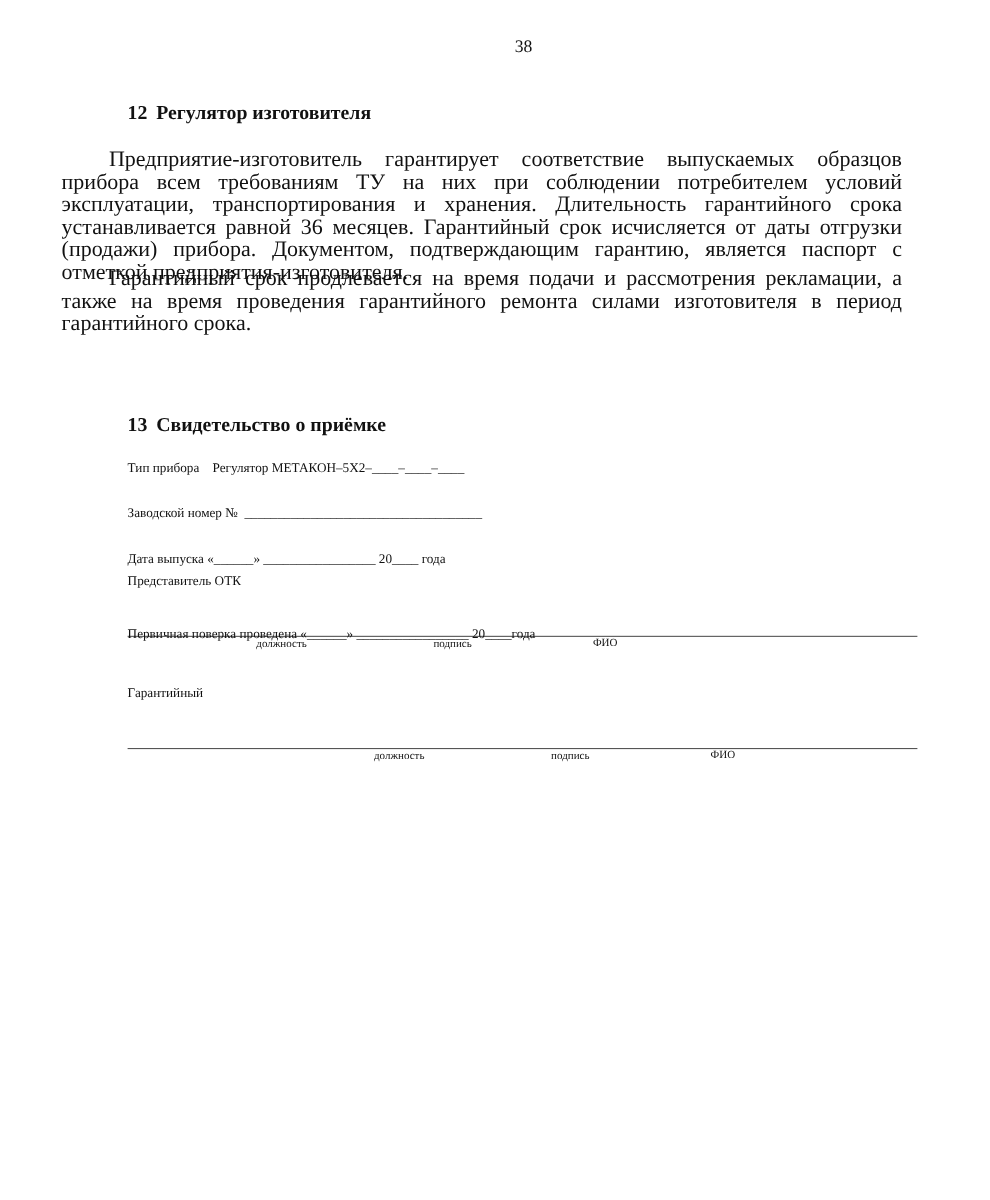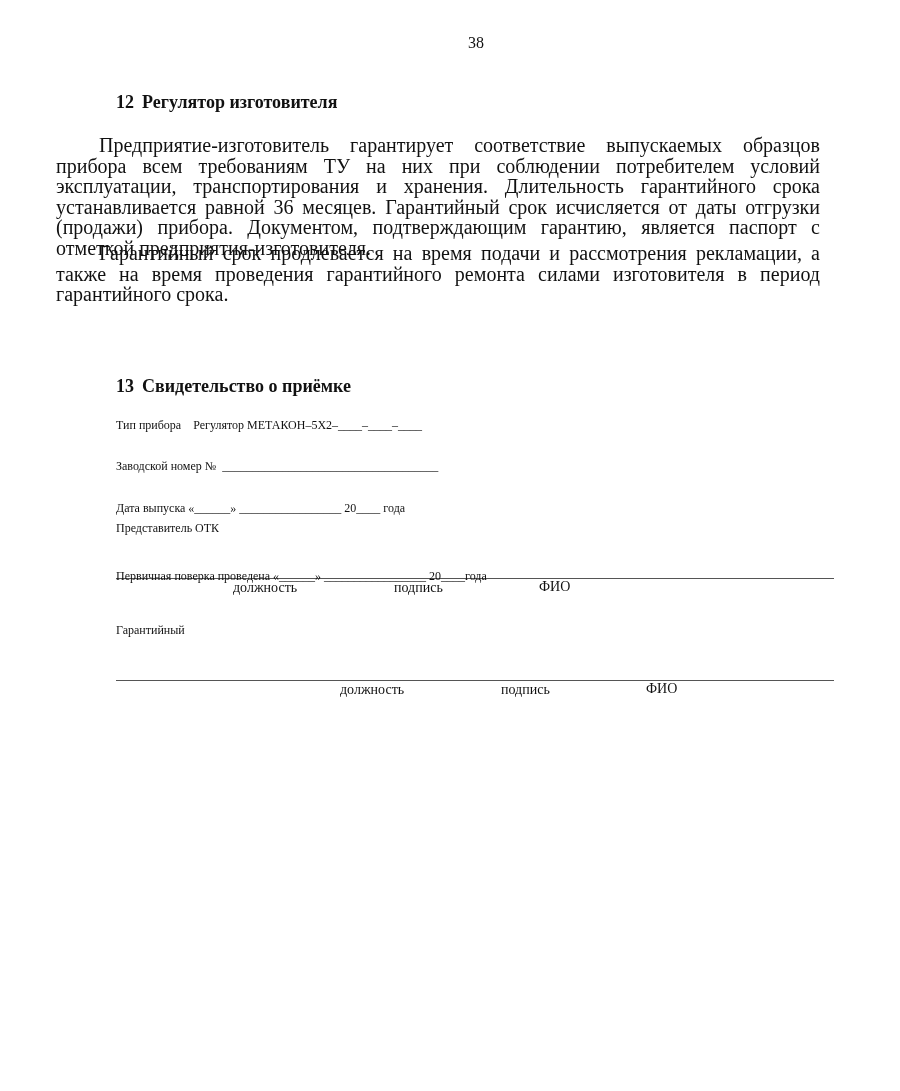--- a/index.html
+++ b/index.html
@@ -27,21 +27,21 @@
     }
     .addr .title { font-weight: bold; }
     .line {
       position: absolute; left: 116px; font-size: 12px; white-space: pre;
     }
     .sigline {
       position: absolute; left: 116px; width: 718px; height: 0;
       border-top: 1px solid #555;
     }
     .cap {
-      position: absolute; font-size: 14px; white-space: nowrap;
+      position: absolute; font-size: 10px; white-space: nowrap;
     }
   </style>
 </head>
 <body>
 
 <div class="page-number">38</div>
 
 <h2 class="h" style="top:92px;">
   <span class="num">12</span><span>Регулятор изготовителя</span>
 </h2>

